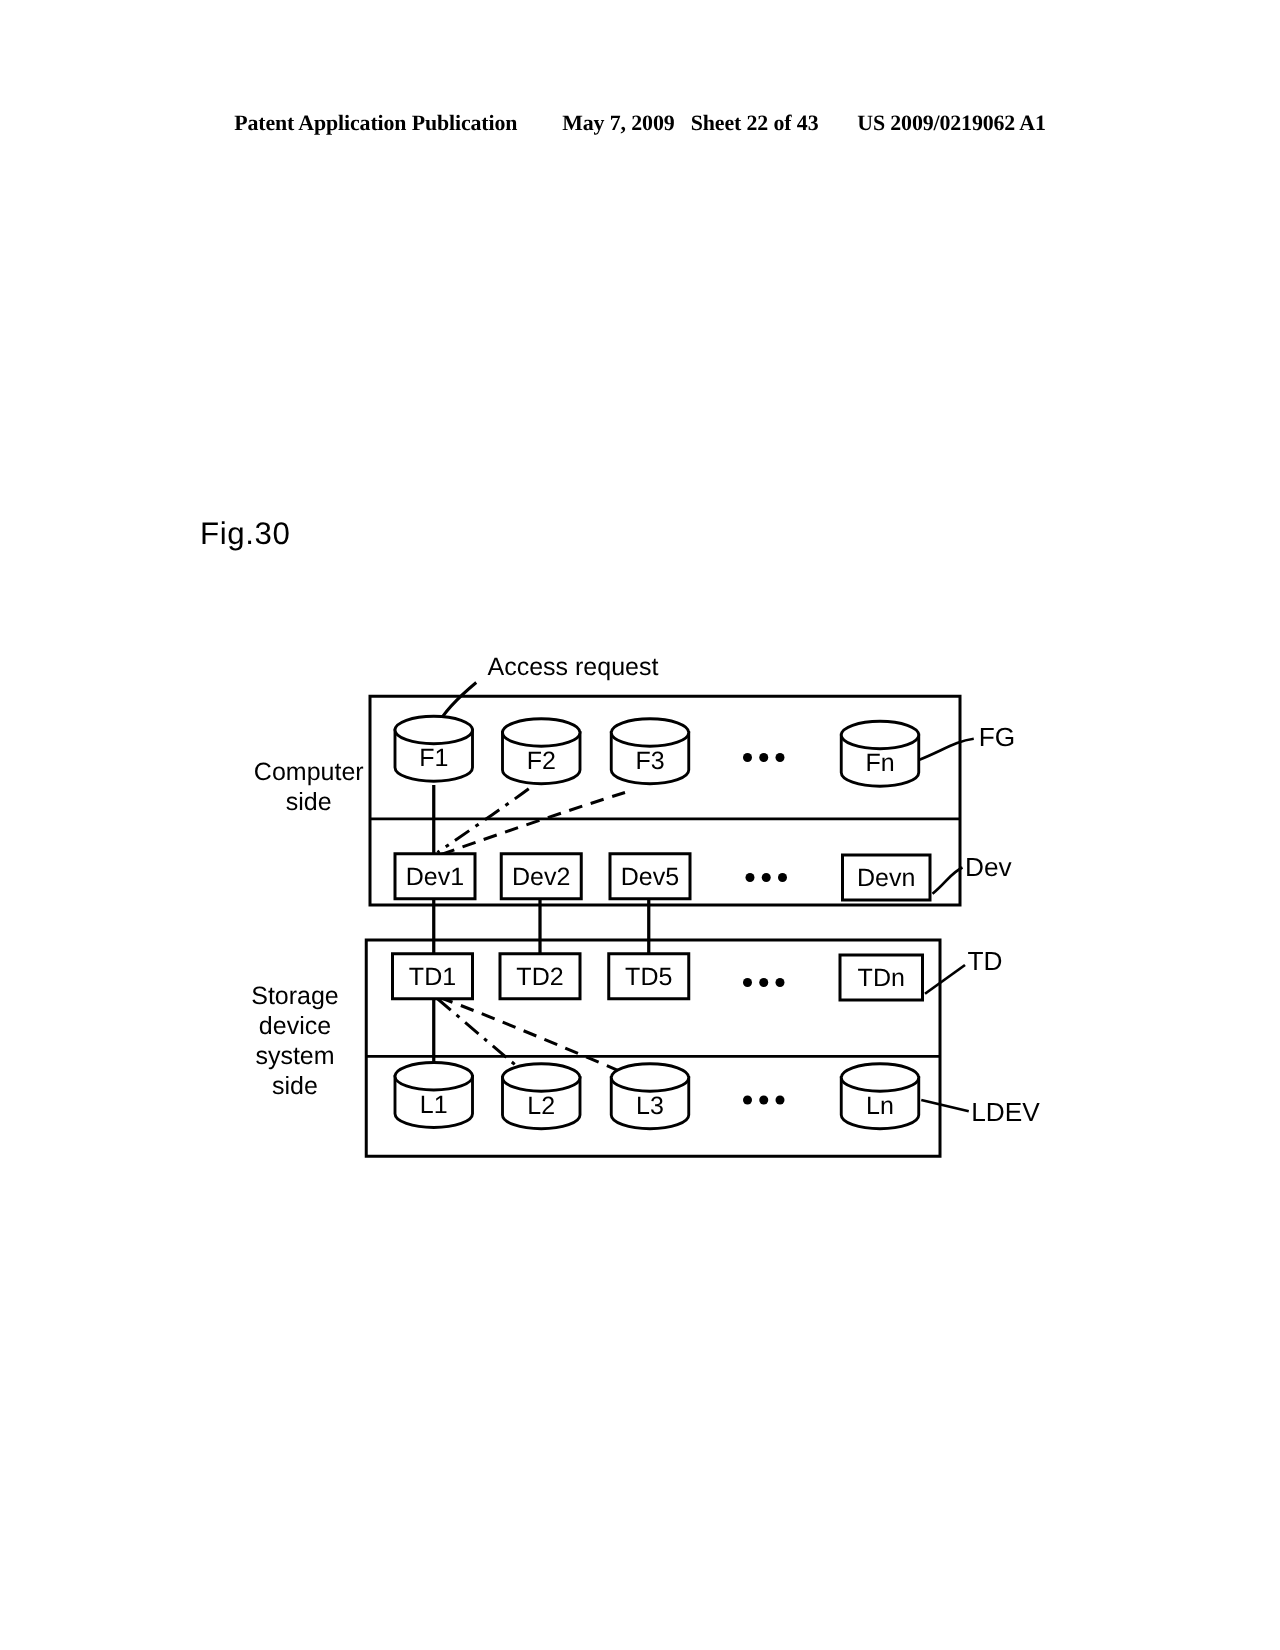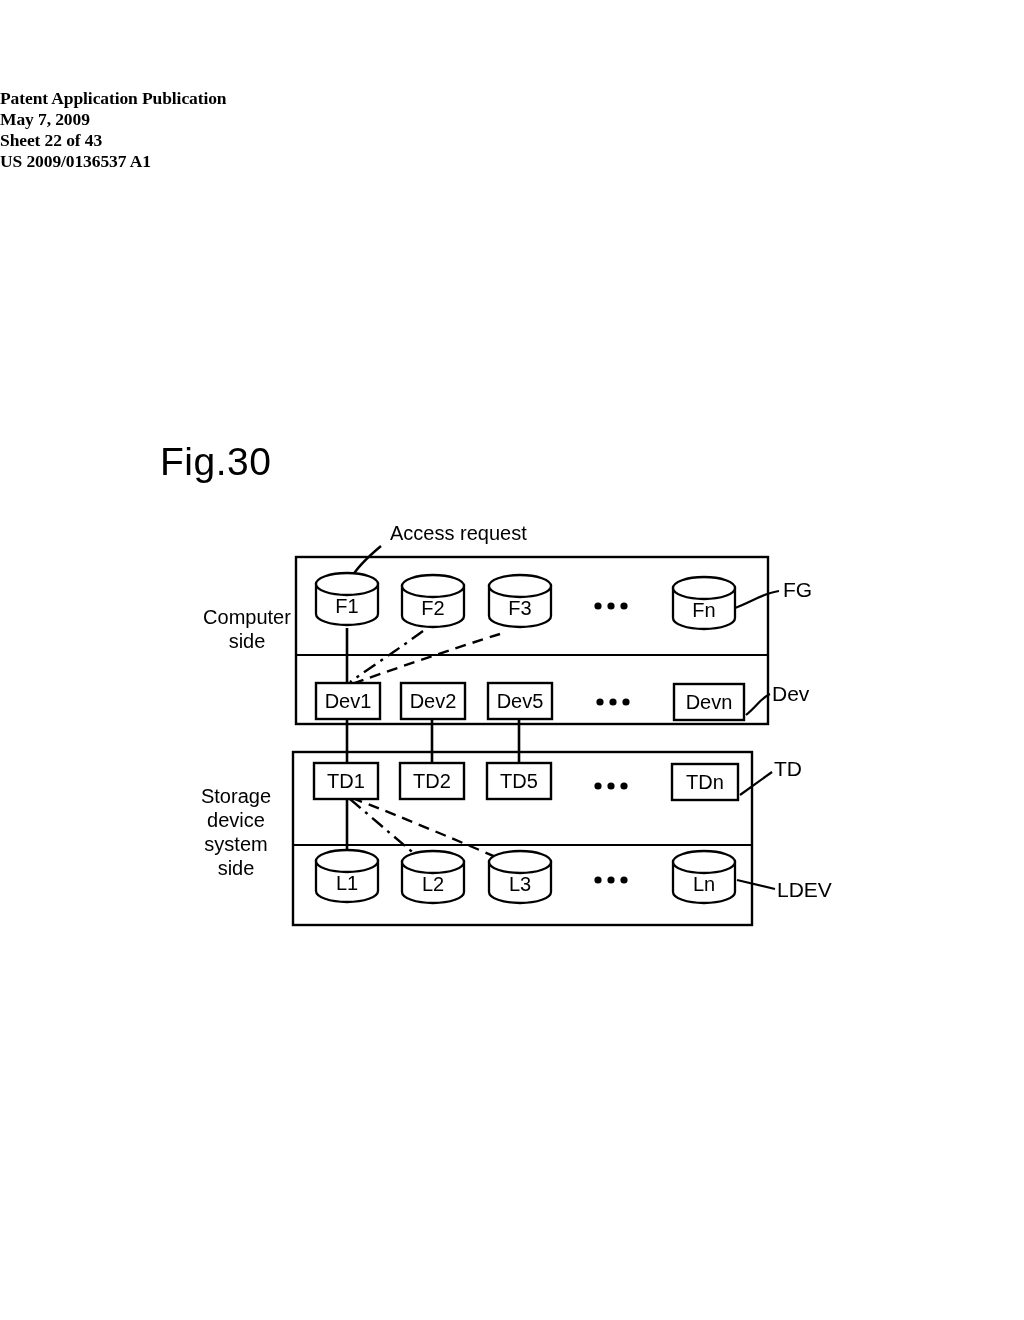--- a/index.html
+++ b/index.html
@@ -16,32 +16,31 @@
     position:absolute;
     left:0;top:88px;width:1024px;
     display:flex;
     justify-content:center;
     align-items:baseline;
     font-family:"Liberation Serif", serif;
     font-weight:bold;
     font-size:17.5px;
     letter-spacing:-0.1px;
     white-space:nowrap;
-    flex-direction:column;
   }
   #page-header .hdr-seg{display:inline-block;}
   #page-header .gap-a{width:36px;}
   #page-header .gap-b{width:13px;}
   #page-header .gap-c{width:31px;}
 
   
   #fig-label{
     position:absolute;
-    left:160px;top:440px;
-    font-size:39px;
+    left:160px;top:413px;
+    font-size:25px;
     letter-spacing:0.5px;
   }
 
   
   #diagram{
     position:absolute;
     left:0;top:0;width:1024px;height:1320px;
     pointer-events:none;
   }
   #diagram svg{display:block;}
@@ -70,21 +69,21 @@
 </head>
 <body>
 
 <div id="page-header">
   <span class="hdr-seg">Patent Application Publication</span>
   <span class="gap-a"></span>
   <span class="hdr-seg">May 7, 2009</span>
   <span class="gap-b"></span>
   <span class="hdr-seg">Sheet 22 of 43</span>
   <span class="gap-c"></span>
-  <span class="hdr-seg">US 2009/0136537 A1</span>
+  <span class="hdr-seg">US 2009/0219062 A1</span>
 </div>
 
 <div id="fig-label">Fig.30</div>
 
 <div id="diagram">
 <svg width="1024" height="1320" viewBox="0 0 1024 1320" xmlns="http://www.w3.org/2000/svg">
 
   <g>
     <text class="dgm-text lbl-side" x="247" y="624" text-anchor="middle">Computer</text>
     <text class="dgm-text lbl-side" x="247" y="648" text-anchor="middle">side</text>

